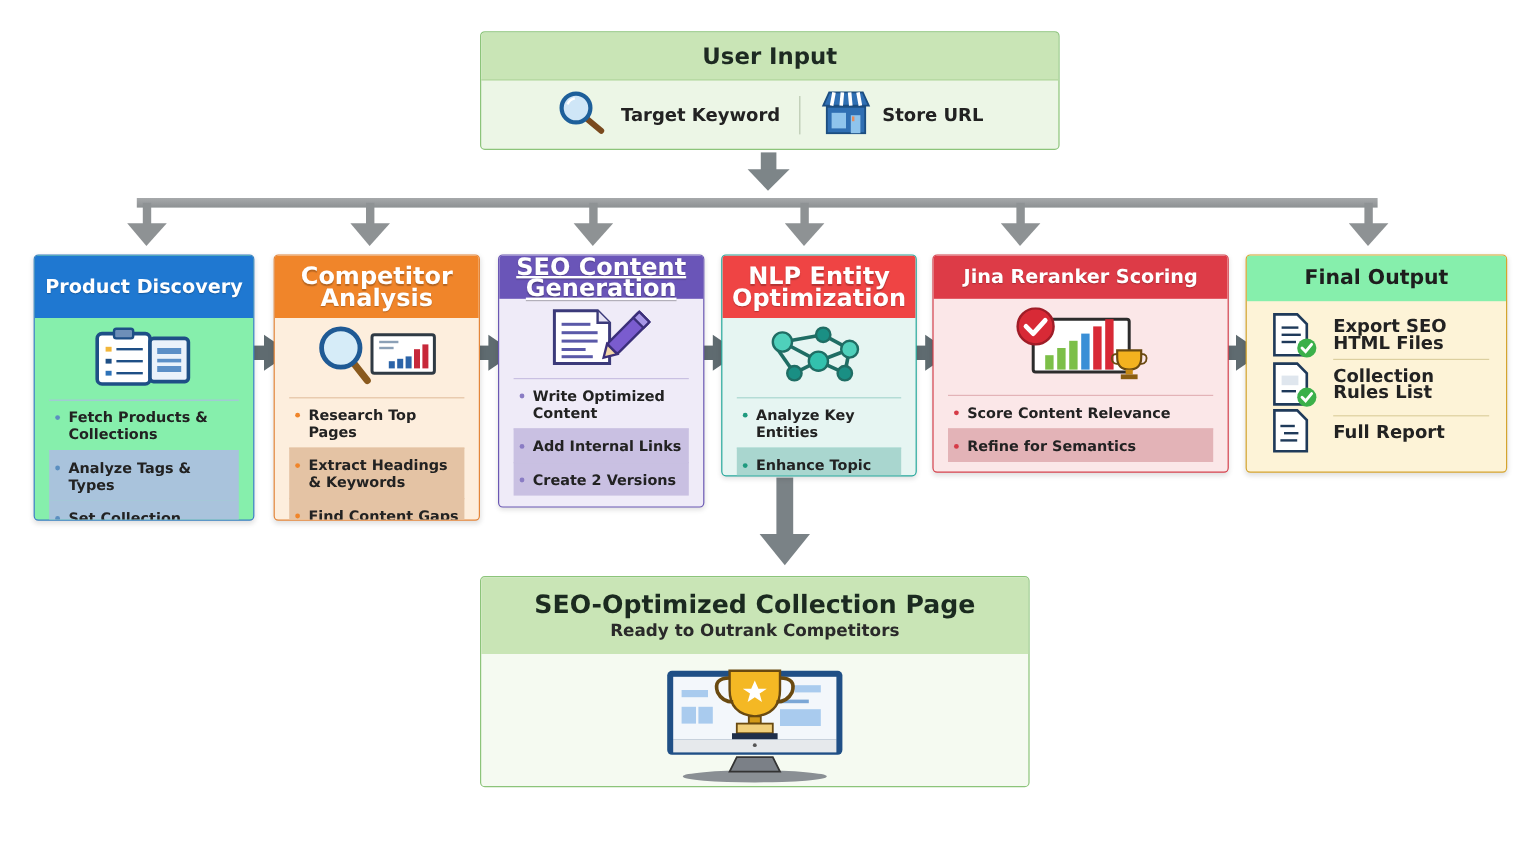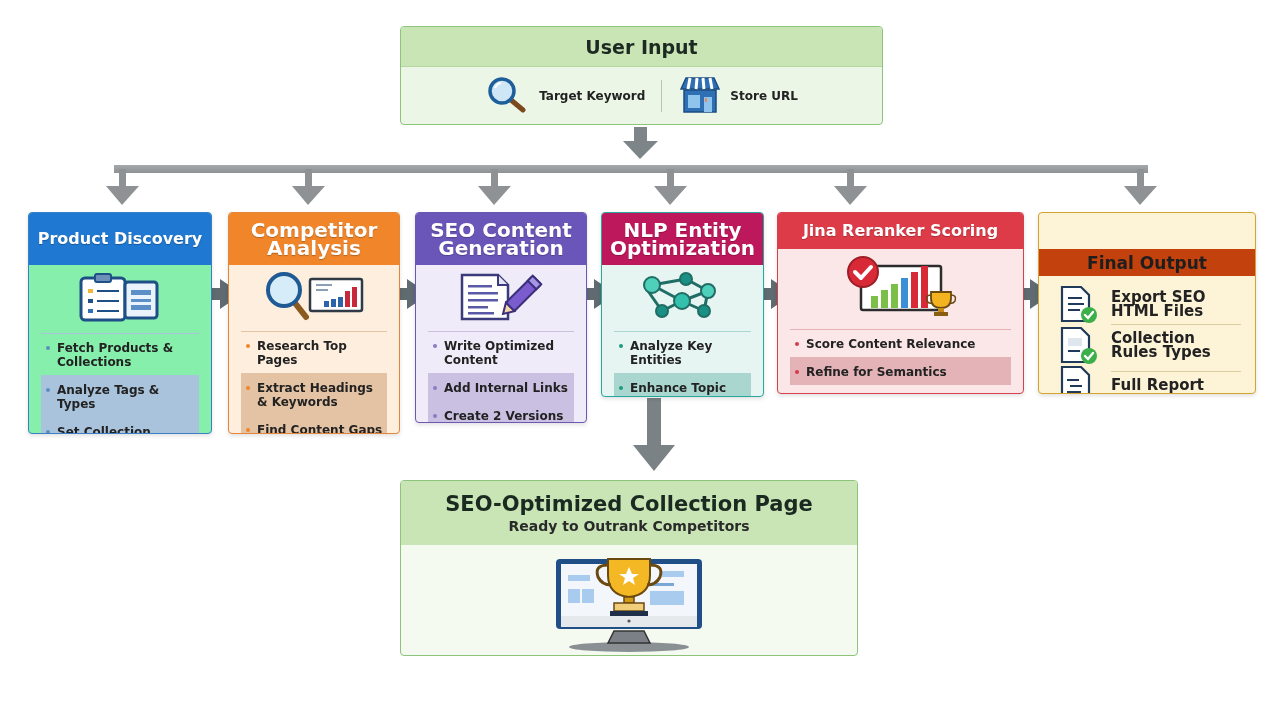--- a/index.html
+++ b/index.html
@@ -12,21 +12,21 @@
     border: 1.5px solid #8cc47a; border-radius: 4px; background: #ecf6e6; overflow: hidden;
   }
   .user-input .hdr {
     height: 40px; background: #c9e5b6; border-bottom: 1px solid #b4d8a0;
     display: flex; align-items: center; justify-content: center;
     font-weight: bold; font-size: 19px; color: #1d2a22;
   }
   .user-input .row {
     height: 58px; display: flex; align-items: center; justify-content: center; gap: 0;
   }
-  .ui-item { display: flex; align-items: center; gap: 8px; font-size: 12px; font-weight: bold; color: #222; padding: 0 16px; }
+  .ui-item { display: flex; align-items: center; gap: 8px; font-size: 15px; font-weight: bold; color: #222; padding: 0 16px; }
   .ui-sep { width: 1px; height: 32px; background: #b8c7b0; }
 
   
   .arrows { position: absolute; left: 0; top: 0; width: 1280px; height: 706px; pointer-events: none; }
 
   
   .card {
     position: absolute; top: 212px; border-radius: 4px; overflow: hidden;
     border: 1.5px solid; box-shadow: 0 2px 4px rgba(0,0,0,0.12);
   }
@@ -56,42 +56,42 @@
 
   
   .c-orange { left: 228px; width: 172px; height: 222px; border-color: #e3853a; background: #fdeedd; }
   .c-orange .title { background: #f0852a; height: 52px; }
   .c-orange .icon-area { height: 66px; }
   .c-orange .rule, .c-orange li + li { background: #e4c3a4; border-color: #e4c3a4; }
   .c-orange li::before { background: #f0852a; }
 
   
   .c-purple { left: 415px; width: 172px; height: 211px; border-color: #6b58b3; background: #efebf8; }
-  .c-purple .title { background: #6a55b8; height: 52px; }
+  .c-purple .title { background: #6a55b8; height: 36px; text-decoration: underline; }
   .c-purple .icon-area { height: 66px; }
   .c-purple .rule, .c-purple li + li { background: #c9c0e2; border-color: #c9c0e2; }
   .c-purple li::before { background: #8a7cc4; }
 
   
   .c-teal { left: 601px; width: 163px; height: 185px; border-color: #26a89c; background: #e6f5f2; }
-  .c-teal .title { background: #be185d; height: 52px; }
+  .c-teal .title { background: #ef4444; height: 52px; }
   .c-teal .icon-area { height: 66px; }
   .c-teal .rule, .c-teal li + li { background: #a9d6cf; border-color: #a9d6cf; }
   .c-teal li::before { background: #1f9a7f; }
 
   
   .c-red { left: 777px; width: 247px; height: 182px; border-color: #d5424d; background: #fbe7e8; }
   .c-red .title { background: #dd3b47; height: 36px; font-size: 16px; }
   .c-red .icon-area { height: 80px; }
   .c-red .rule, .c-red li + li { background: #e3b3b7; border-color: #e3b3b7; }
   .c-red li::before { background: #d63b47; }
 
   
   .c-yellow { left: 1038px; width: 218px; height: 182px; border-color: #d5a42e; background: #fdf3d7; }
-  .c-yellow .title { background: #c2410c; height: 27px; color: #1e1e1e; text-shadow: none; font-size: 17px; margin-top: 36px; }
+  .c-yellow .title { background: #86efac; height: 38px; color: #1e1e1e; text-shadow: none; font-size: 17px; }
   .fo-list { padding: 8px 14px 0 20px; }
   .fo-item { display: flex; align-items: center; gap: 12px; min-height: 38px; }
   .fo-item .fo-text { font-size: 15px; font-weight: bold; color: #222; line-height: 14px; flex: 1; padding: 6px 0; }
   .fo-item + .fo-item .fo-text { border-top: 1px solid #dccf9f; }
   .fo-icon { width: 40px; height: 38px; flex: none; position: relative; }
 
   
   .result {
     position: absolute; left: 400px; top: 480px; width: 458px; height: 176px;
     border: 1.5px solid #8cc47a; border-radius: 4px; background: #f5faf1; overflow: hidden;
@@ -369,21 +369,21 @@
     <div class="fo-item">
       <span class="fo-icon">
         <svg width="40" height="40" viewBox="0 0 40 40">
           <path d="M3 2 H22 L30 10 V36 H3 Z" fill="#fff" stroke="#1f3a5a" stroke-width="2.2"></path>
           <rect x="9" y="12" width="14" height="8" fill="#dfe6ee"></rect>
           <rect x="9" y="24" width="12" height="2" fill="#1f3a5a"></rect>
           <circle cx="30" cy="30" r="8" fill="#3bb04a"></circle>
           <path d="M26 30 L29 33 L34 27" stroke="#fff" stroke-width="2.4" fill="none" stroke-linecap="round"></path>
         </svg>
       </span>
-      <span class="fo-text">Collection Rules Types</span>
+      <span class="fo-text">Collection Rules List</span>
     </div>
     <div class="fo-item">
       <span class="fo-icon">
         <svg width="40" height="40" viewBox="0 0 40 40">
           <path d="M3 2 H22 L30 10 V36 H3 Z" fill="#fff" stroke="#1f3a5a" stroke-width="2.2"></path>
           <rect x="8" y="14" width="12" height="2" fill="#1f3a5a"></rect>
             <rect x="11" y="20" width="12" height="2" fill="#1f3a5a"></rect>
           <rect x="8" y="26" width="14" height="2" fill="#1f3a5a"></rect>
         </svg>
       </span>

